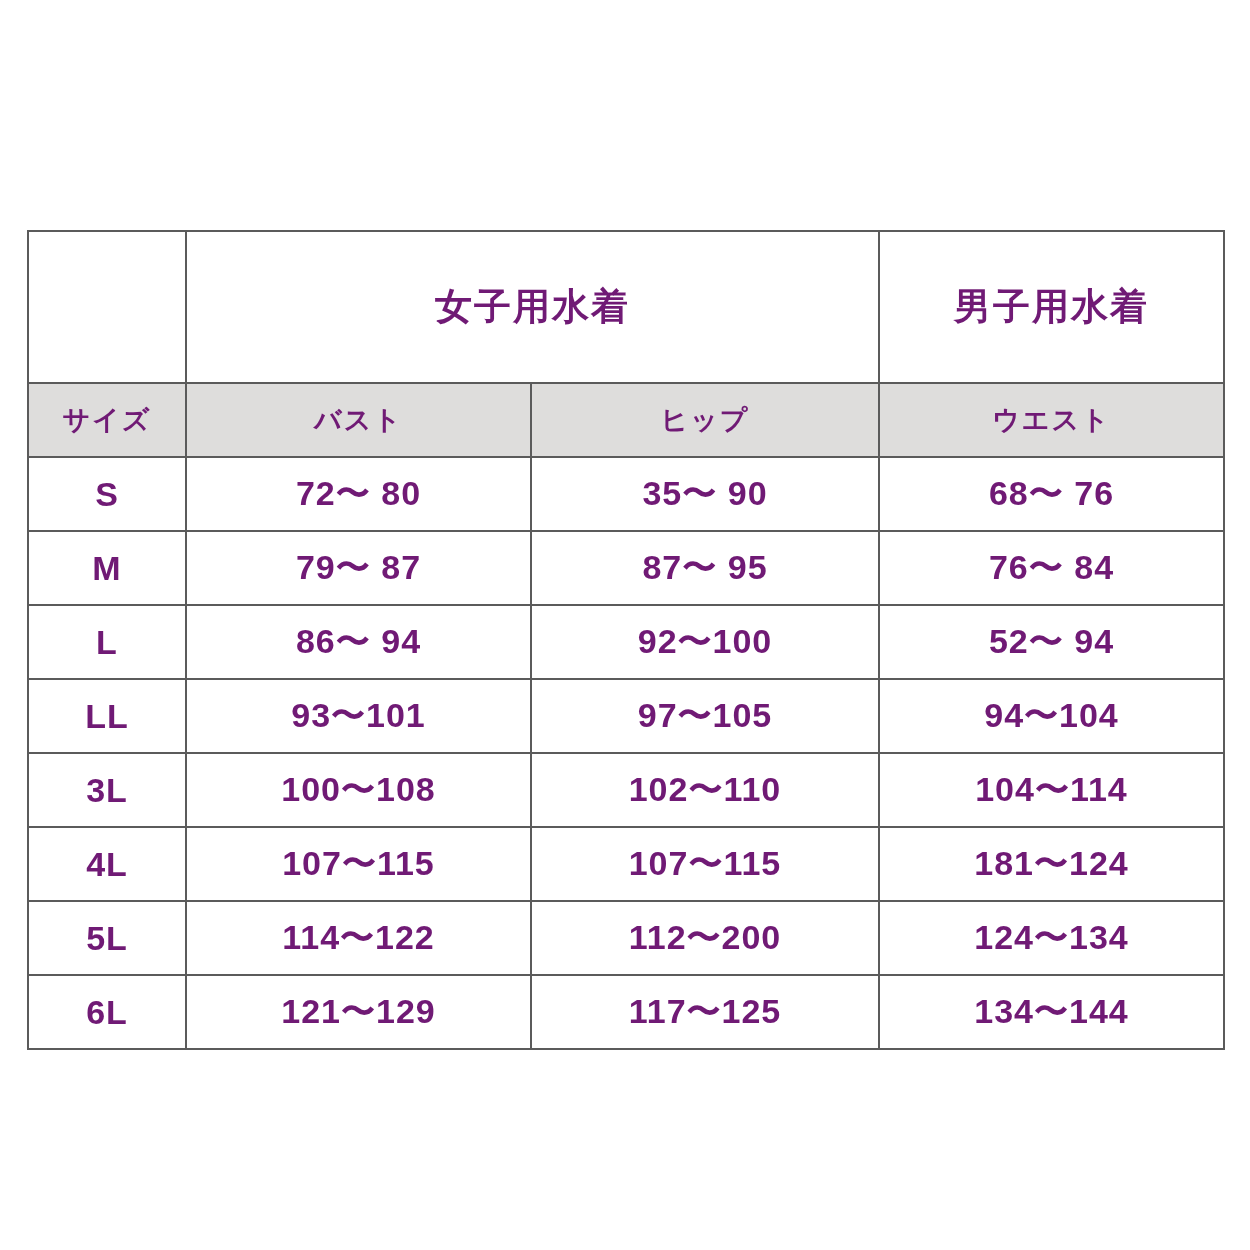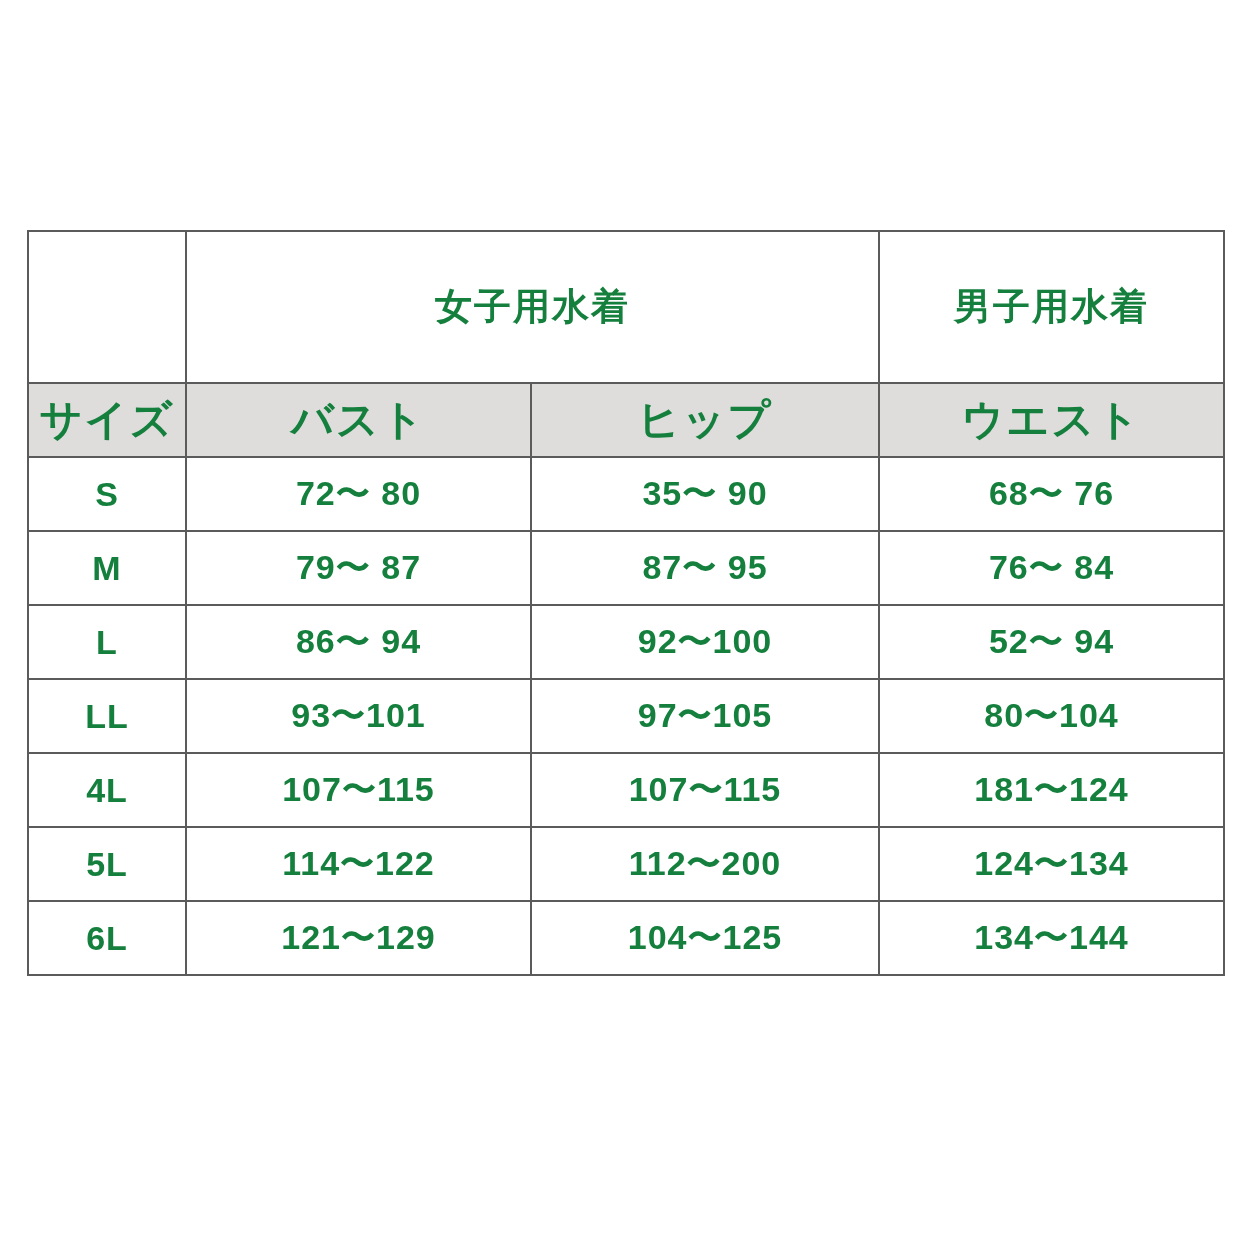--- a/index.html
+++ b/index.html
@@ -29,21 +29,21 @@
     border-collapse: collapse;
     table-layout: fixed;
     width: 1196px;
   }
   table.size-table td,
   table.size-table th {
     border: 2px solid #5b5b5b;
     text-align: center;
     vertical-align: middle;
     font-weight: bold;
-    color: #15803d;
+    color: #701a75;
     padding: 0;
   }
   
   col.c-size  { width: 158px; }
   col.c-bust  { width: 345px; }
   col.c-hip   { width: 348px; }
   col.c-waist { width: 345px; }
 
   
   tr.group-row td {
@@ -52,21 +52,21 @@
     letter-spacing: 2px;
   }
   td.blank-corner {
     border-top: none;
     border-left: none;
   }
   
   tr.head-row td {
     height: 72px;
     background: #dedddc;
-    font-size: 42px;
+    font-size: 27px;
     letter-spacing: 2px;
   }
   
   tr.data-row td {
     height: 72px;
     font-size: 34px;
   }
   td.size-cell {
     font-size: 34px;
     letter-spacing: 1px;
@@ -119,36 +119,42 @@
         <tr class="data-row">
           <td class="size-cell">L</td>
           <td class="val-cell nowrap">86〜 94</td>
           <td class="val-cell nowrap">92〜100</td>
           <td class="val-cell nowrap">52〜 94</td>
         </tr>
         <tr class="data-row">
           <td class="size-cell">LL</td>
           <td class="val-cell nowrap">93〜101</td>
           <td class="val-cell nowrap">97〜105</td>
-          <td class="val-cell nowrap">80〜104</td>
+          <td class="val-cell nowrap">94〜104</td>
+        </tr>
+        <tr class="data-row">
+          <td class="size-cell">3L</td>
+          <td class="val-cell nowrap">100〜108</td>
+          <td class="val-cell nowrap">102〜110</td>
+          <td class="val-cell nowrap">104〜114</td>
         </tr>
         <tr class="data-row">
           <td class="size-cell">4L</td>
           <td class="val-cell nowrap">107〜115</td>
           <td class="val-cell nowrap">107〜115</td>
           <td class="val-cell nowrap">181〜124</td>
         </tr>
         <tr class="data-row">
           <td class="size-cell">5L</td>
           <td class="val-cell nowrap">114〜122</td>
           <td class="val-cell nowrap">112〜200</td>
           <td class="val-cell nowrap">124〜134</td>
         </tr>
         <tr class="data-row">
           <td class="size-cell">6L</td>
           <td class="val-cell nowrap">121〜129</td>
-          <td class="val-cell nowrap">104〜125</td>
+          <td class="val-cell nowrap">117〜125</td>
           <td class="val-cell nowrap">134〜144</td>
         </tr>
       </tbody>
     </table>
   </div>
 </div>
 
 </body></html>

